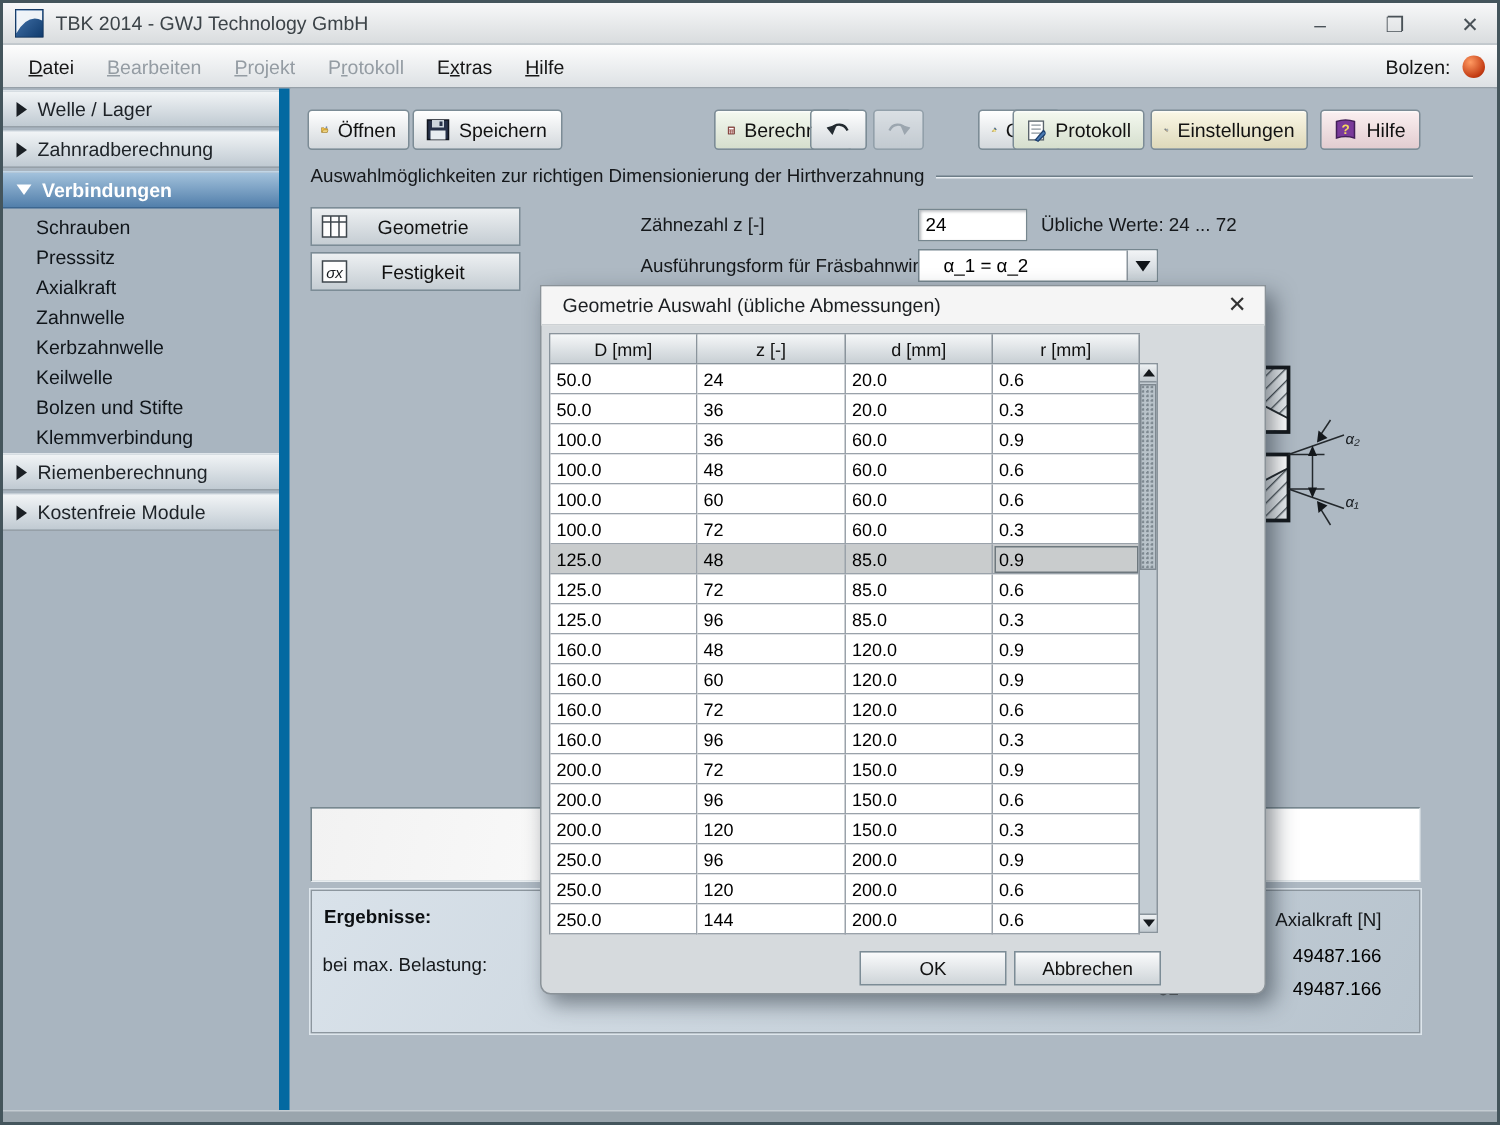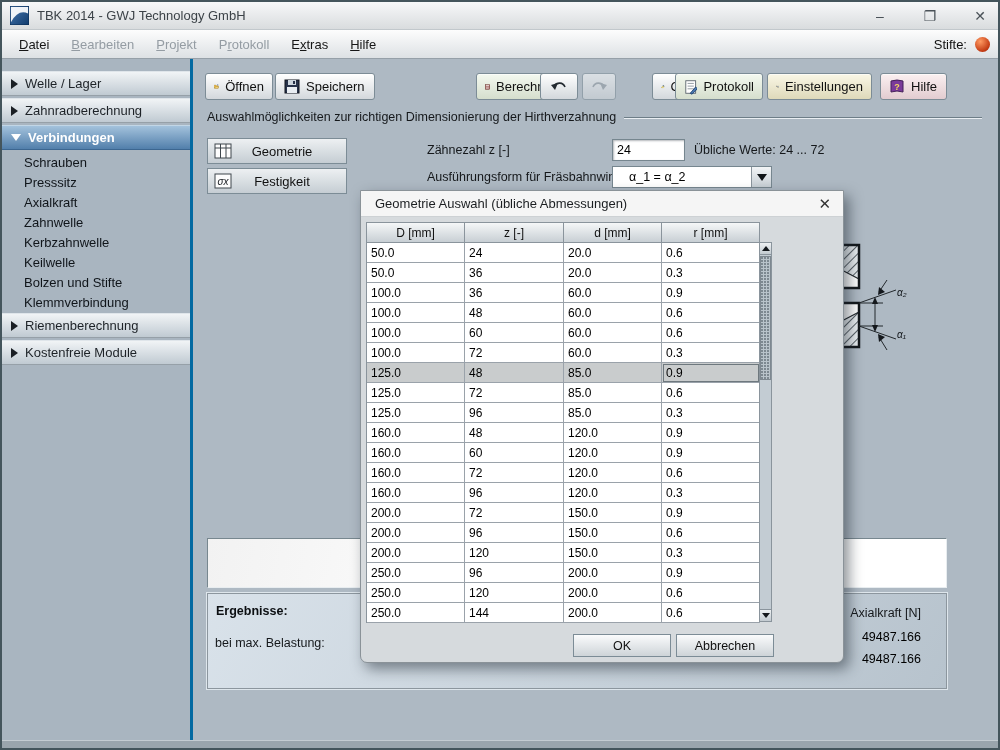--- a/index.html
+++ b/index.html
@@ -32,21 +32,21 @@
   .info-btn { width:17px; height:17px; background:linear-gradient(#ffffff,#dfe4e8);
     border:1px solid #5f7383; font-size:12px; font-weight:bold; font-family:"Liberation Serif",serif;
     color:#1c3f7a; text-align:center; line-height:15px; }
   .dot { border-radius:50%; }
   .dot-gray { width:13px; height:13px; background:radial-gradient(circle at 35% 30%, #d6dbde, #848d93); }
   .server-label { font-size:13px; color:#111; }
   .dot-red { width:15px; height:15px; background:radial-gradient(circle at 35% 30%, #ff9a62, #c23a12 70%, #8a2408); }
 
   
   .sidebar { position:absolute; left:0; top:57px; width:191px; bottom:8px;
-    background:#a9b5c0; border-right:3px solid #0369a1; padding-top:11px; }
+    background:#a9b5c0; border-right:7px solid #0369a1; }
   .nav-header { height:25px; margin:1px 0 2px 0; display:flex; align-items:center; gap:7px;
     padding-left:9px; font-size:13px; color:#1d2227;
     background:linear-gradient(#f1f4f6,#c0cad2); border-top:1px solid #dfe5ea; border-bottom:1px solid #96a0a8; }
   .nav-header.expanded { background:linear-gradient(#a3c2dc,#527fab); color:#ffffff; font-weight:bold;
     border-top:1px solid #c2d6e6; border-bottom:1px solid #3c6690; }
   .tri-right { width:0; height:0; border-top:5px solid transparent; border-bottom:5px solid transparent; border-left:7px solid #1a1f24; }
   .tri-down { width:0; height:0; border-left:5px solid transparent; border-right:5px solid transparent; border-top:7px solid #ffffff; }
   .nav-sub { height:20px; display:flex; align-items:center; padding-left:22px; font-size:13px; color:#10151a; }
   .nav-sub.selected { background:#14508c; color:#fff; font-weight:bold; }
 
@@ -155,21 +155,21 @@
   <div class="menubar">
     <div style="display:flex;">
         <div class="menu-item"><u>D</u>atei</div>
         <div class="menu-item disabled"><u>B</u>earbeiten</div>
         <div class="menu-item disabled"><u>P</u>rojekt</div>
         <div class="menu-item disabled">P<u>r</u>otokoll</div>
         <div class="menu-item">E<u>x</u>tras</div>
         <div class="menu-item"><u>H</u>ilfe</div>
       </div>
     <div class="menu-right">
-      <span class="server-label">Stifte:</span>
+      <span class="server-label">Bolzen:</span>
       <span class="dot dot-red"></span>
     </div>
   </div>
 
   <div class="sidebar">
       <div class="nav-header"><span class="tri-right"></span>Welle / Lager</div>
       <div class="nav-header"><span class="tri-right"></span>Zahnradberechnung</div>
       <div class="nav-header expanded"><span class="tri-down"></span>Verbindungen</div>
       <div class="nav-sub">Schrauben</div>
       <div class="nav-sub">Presssitz</div>

